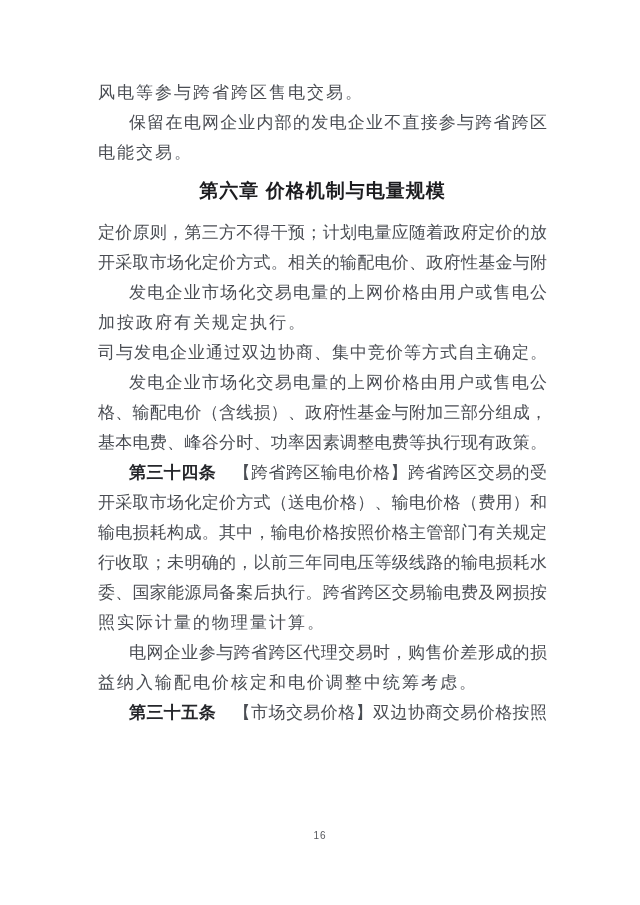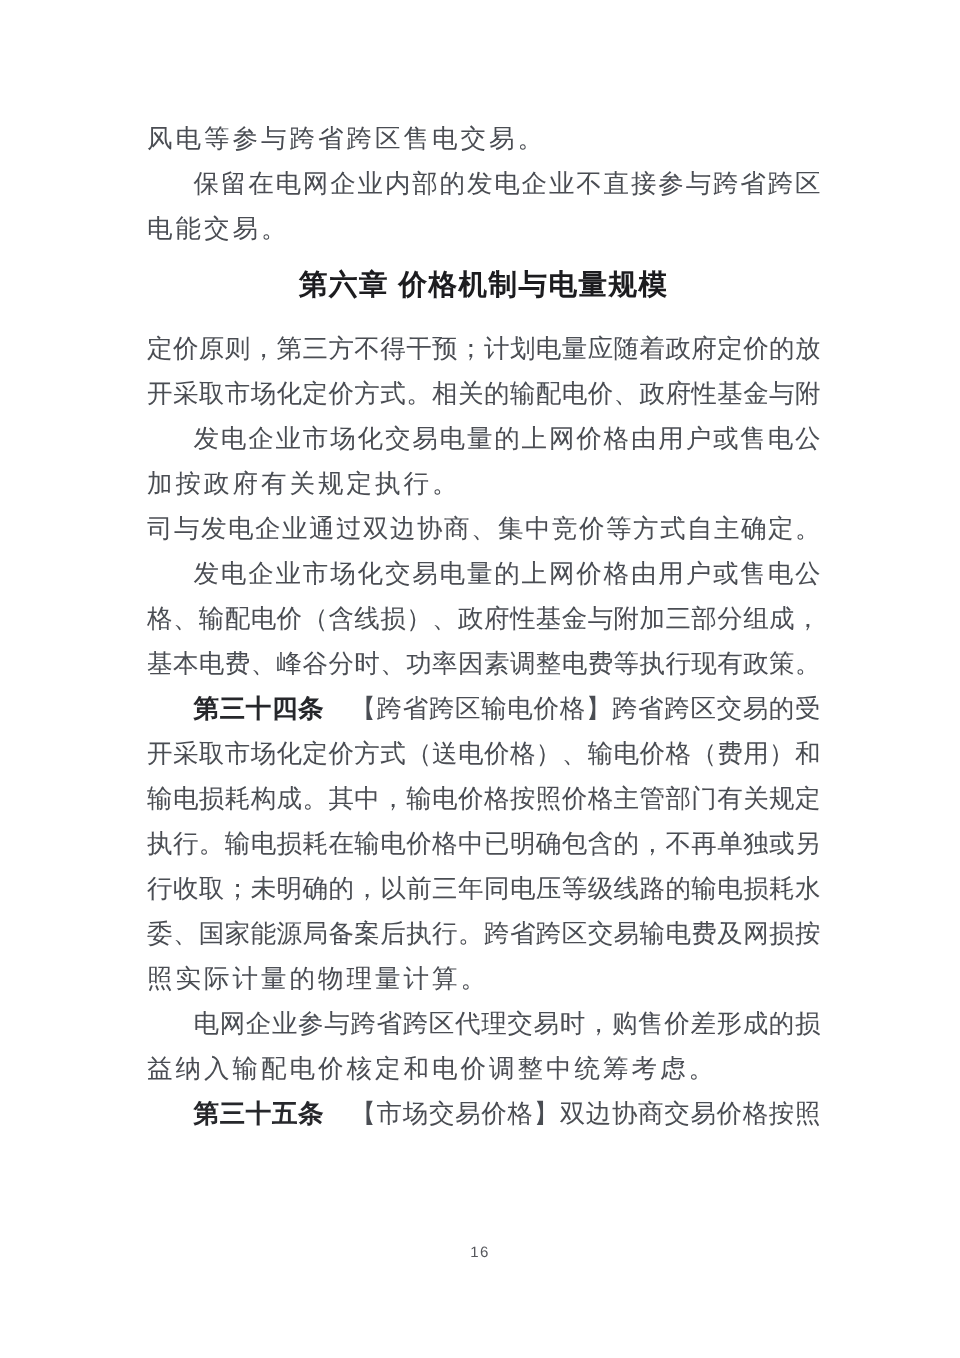--- a/index.html
+++ b/index.html
@@ -82,21 +82,20 @@
       <div class="line full"><span class="reg">开采取市场化定价方式。相关的输配电价、政府性基金与附</span></div>
       <div class="line full indent"><span class="reg">发电企业市场化交易电量的上网价格由用户或售电公</span></div>
       <div class="line"><span class="reg">加按政府有关规定执行。</span></div>
       <div class="line full"><span class="reg">司与发电企业通过双边协商、集中竞价等方式自主确定。</span></div>
       <div class="line full indent"><span class="reg">发电企业市场化交易电量的上网价格由用户或售电公</span></div>
       <div class="line full"><span class="reg">格、输配电价（含线损）、政府性基金与附加三部分组成，</span></div>
       <div class="line full"><span class="reg">基本电费、峰谷分时、功率因素调整电费等执行现有政策。</span></div>
       <div class="line full indent"><span class="bold">第三十四条</span><span class="reg">　【跨省跨区输电价格】跨省跨区交易的受</span></div>
       <div class="line full"><span class="reg">开采取市场化定价方式（送电价格）、输电价格（费用）和</span></div>
       <div class="line full"><span class="reg">输电损耗构成。其中，输电价格按照价格主管部门有关规定</span></div>
-      <div class="line full"><span class="reg">执行。输电损耗在输电价格中已明确包含的，不再单独或另</span></div>
       <div class="line full"><span class="reg">行收取；未明确的，以前三年同电压等级线路的输电损耗水</span></div>
       <div class="line full"><span class="reg">委、国家能源局备案后执行。跨省跨区交易输电费及网损按</span></div>
       <div class="line"><span class="reg">照实际计量的物理量计算。</span></div>
       <div class="line full indent"><span class="reg">电网企业参与跨省跨区代理交易时，购售价差形成的损</span></div>
       <div class="line"><span class="reg">益纳入输配电价核定和电价调整中统筹考虑。</span></div>
       <div class="line full indent"><span class="bold">第三十五条</span><span class="reg">　【市场交易价格】双边协商交易价格按照</span></div>
     </div>
   <div class="page-number">16</div>
 </div>
 

